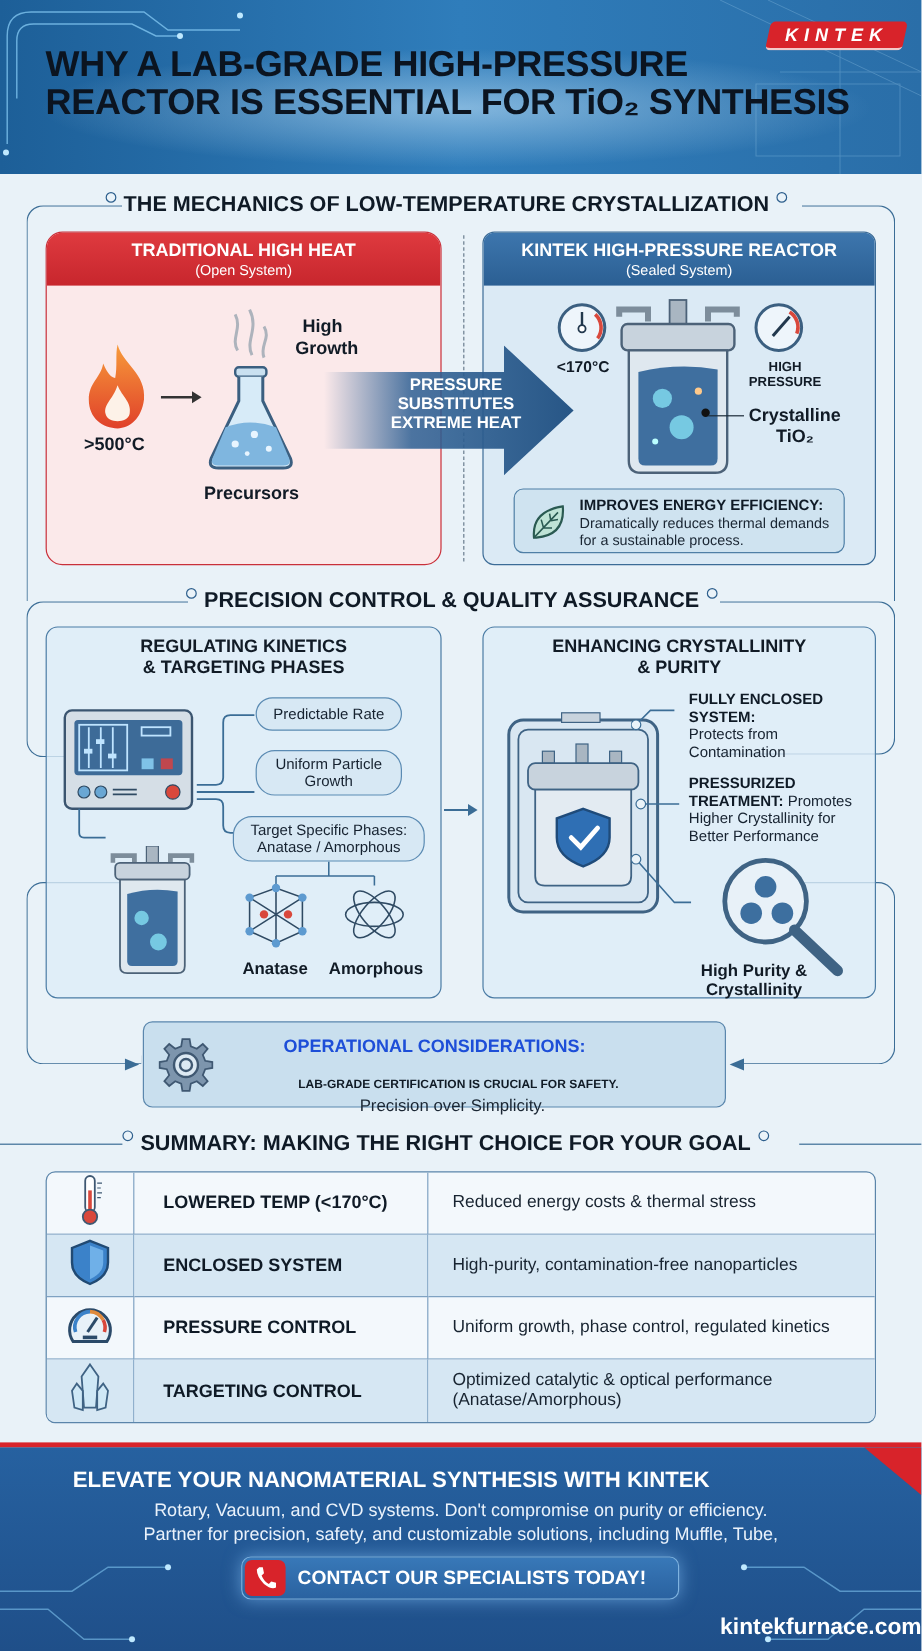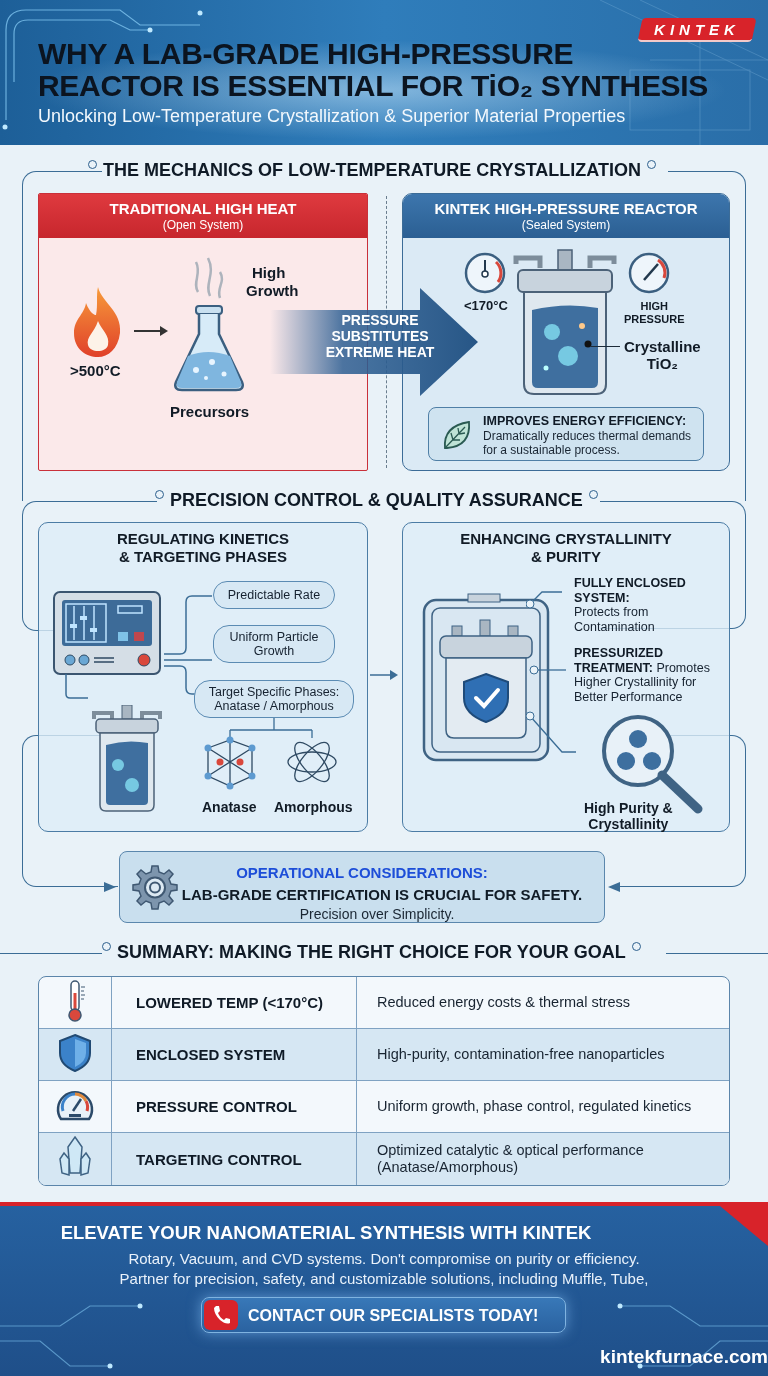--- a/index.html
+++ b/index.html
@@ -8,40 +8,40 @@
 .header .glow{position:absolute;left:30px;top:40px;width:700px;height:100px;background:radial-gradient(ellipse at center,rgba(200,230,250,.55),rgba(200,230,250,0) 70%)}
 .header .circuit{position:absolute;left:0;top:0}
 .title{position:absolute;left:38px;top:38px;font-size:30px;font-weight:bold;line-height:32px;color:#0b1420;letter-spacing:-.3px}
 .subtitle{position:absolute;left:38px;top:106px;font-size:18px;color:#f2f8fd}
 .logo{position:absolute;right:14px;top:18px;width:114px;height:24px;background:#d8232a;border-radius:4px;transform:skewX(-12deg);border-bottom:2px solid #f3c9c9;display:flex;align-items:center;justify-content:center}
 .logo span{color:#fff;font-weight:bold;font-style:italic;font-size:15px;letter-spacing:5px;transform:skewX(12deg)}
 .sec-head{position:absolute;font-size:18px;font-weight:bold;color:#0f1a26;white-space:nowrap;display:flex;align-items:flex-start;gap:6px}
 .dot{display:inline-block;width:9px;height:9px;border:1.5px solid #2d5f8d;border-radius:50%;background:#eaf3f9}
 .line{position:absolute;border-color:#3b6d96;border-style:solid;border-width:0}
 .panel{position:absolute;border:1.5px solid #4b7ca5;border-radius:10px;background:rgba(221,236,247,.8)}
-.red-panel{position:absolute;left:38px;top:193px;width:330px;height:278px;border:1.5px solid #c9303a;border-radius:2px;background:#fbe9ea;overflow:hidden}
+.red-panel{position:absolute;left:38px;top:193px;width:330px;height:278px;border:1.5px solid #c9303a;border-radius:14px;background:#fbe9ea;overflow:hidden}
 .red-panel .ph{background:linear-gradient(180deg,#df3a3f,#c7262d);height:44px;color:#fff;text-align:center;padding-top:6px}
 .blue-panel{position:absolute;left:402px;top:193px;width:328px;height:278px;border:1.5px solid #3c6c97;border-radius:10px;background:#dbeaf5;overflow:hidden}
 .blue-panel .ph{background:linear-gradient(180deg,#3d76ad,#2b5f93);height:44px;color:#fff;text-align:center;padding-top:6px}
 .ph .t{font-size:15px;font-weight:bold}
 .ph .s{font-size:12px;margin-top:1px}
 .abs{position:absolute}
 .lbl{position:absolute;font-weight:bold;color:#111b26}
 .arrow-big{position:absolute;left:270px;top:288px;width:210px;height:108px}
 .arrow-text{position:absolute;left:320px;top:312px;width:120px;text-align:center;color:#fff;font-weight:bold;font-size:14px;line-height:16px}
 .eff{position:absolute;left:428px;top:407px;width:276px;height:54px;border:1.5px solid #4f7fa6;border-radius:8px;background:#cfe3f0}
 .eff .t{position:absolute;left:54px;top:6px;font-size:12.5px;font-weight:bold;color:#0f1a26}
 .eff .d{position:absolute;left:54px;top:21px;font-size:12px;line-height:14px;color:#1a2633;width:220px}
 .pill{position:absolute;border:1.5px solid #5b8bb3;border-radius:16px;background:#d7e8f4;font-size:12.5px;text-align:center;color:#162230;line-height:14px;display:flex;align-items:center;justify-content:center}
 .sub-title{position:absolute;text-align:center;font-weight:bold;font-size:15px;line-height:18px;color:#111b26}
 .feat{position:absolute;font-size:12.5px;line-height:14.5px;color:#162230}
 .feat b{font-weight:bold;color:#0f1a26}
 .ops{position:absolute;left:119px;top:851px;width:486px;height:72px;border:1.5px solid #5b87ad;border-radius:8px;background:#c9dfee;text-align:center}
 .ops .a{margin-top:12px;font-size:15px;font-weight:bold;color:#1d4ed8}
-.ops .b{font-size:15px;font-weight:bold;color:#101b26;margin-top:5px;padding-left:40px}
+.ops .b{font-size:10px;font-weight:bold;color:#101b26;margin-top:18px;padding-left:40px}
 .ops .c{font-size:14px;color:#1a2633;margin-top:3px;padding-left:30px}
 table.sum{position:absolute;left:38px;top:976px;width:692px;border-collapse:separate;border-spacing:0;border:1.5px solid #5b85aa;border-radius:8px;overflow:hidden;background:#f3f8fc}
 table.sum td{border-bottom:1px solid #7fa2c2;height:52px;vertical-align:middle}
 table.sum tr:last-child td{border-bottom:none}
 table.sum tr:nth-child(even) td{background:#d6e7f3}
 table.sum td.ic{width:73px;border-right:1px solid #7fa2c2;text-align:center}
 table.sum td.k{width:245px;border-right:1px solid #7fa2c2;padding-left:24px;font-weight:bold;font-size:15px;color:#0f1a26}
 table.sum td.v{padding-left:20px;font-size:14.5px;color:#182431;line-height:17px}
 .footer{position:absolute;left:0;top:1202px;width:768px;height:174px;background:linear-gradient(180deg,#2661a0 0%,#1f4f89 100%);border-top:4px solid #d8232a;overflow:hidden}
 .footer .ft{position:absolute;left:0;top:16px;width:652px;text-align:center;font-size:18.5px;font-weight:bold;color:#fff}
@@ -66,21 +66,20 @@
     <circle cx="5" cy="127" r="2.5" fill="#bfe9ff"></circle>
     <g fill="none" stroke="#8fc0e3" stroke-width=".8" opacity=".35">
       <path d="M600 0 L768 80 M640 0 L768 60 M700 40 V145 M650 60 H768"></path>
       <rect x="630" y="70" width="120" height="60"></rect>
     </g>
   </svg>
   <div class="title">
     <div>WHY A LAB-GRADE HIGH-PRESSURE</div>
     <div>REACTOR IS ESSENTIAL FOR TiO₂ SYNTHESIS</div>
   </div>
-  <div class="subtitle">Unlocking Low-Temperature Crystallization &amp; Superior Material Properties</div>
   <div class="logo">
       <span>KINTEK</span>
     </div>
 </div>
 
 <div class="line" style="left:22px;top:171px;width:80px;height:330px;border-top-width:1.5px;border-left-width:1.5px;border-top-left-radius:14px"></div>
 <div class="line" style="left:668px;top:171px;width:78px;height:330px;border-top-width:1.5px;border-right-width:1.5px;border-top-right-radius:14px"></div>
 <div class="line" style="left:22px;top:501px;width:135px;height:130px;border-top-width:1.5px;border-left-width:1.5px;border-top-left-radius:14px;border-bottom-width:1.5px;border-bottom-left-radius:14px;border-right-width:0"></div>
 <div class="line" style="left:600px;top:501px;width:146px;height:128px;border-top-width:1.5px;border-right-width:1.5px;border-top-right-radius:14px;border-bottom-width:1.5px;border-bottom-right-radius:14px"></div>
 <div class="line" style="left:22px;top:735px;width:96px;height:152px;border-left-width:1.5px;border-bottom-width:1.5px;border-top-width:1.5px;border-top-left-radius:14px;border-bottom-left-radius:14px"></div>

